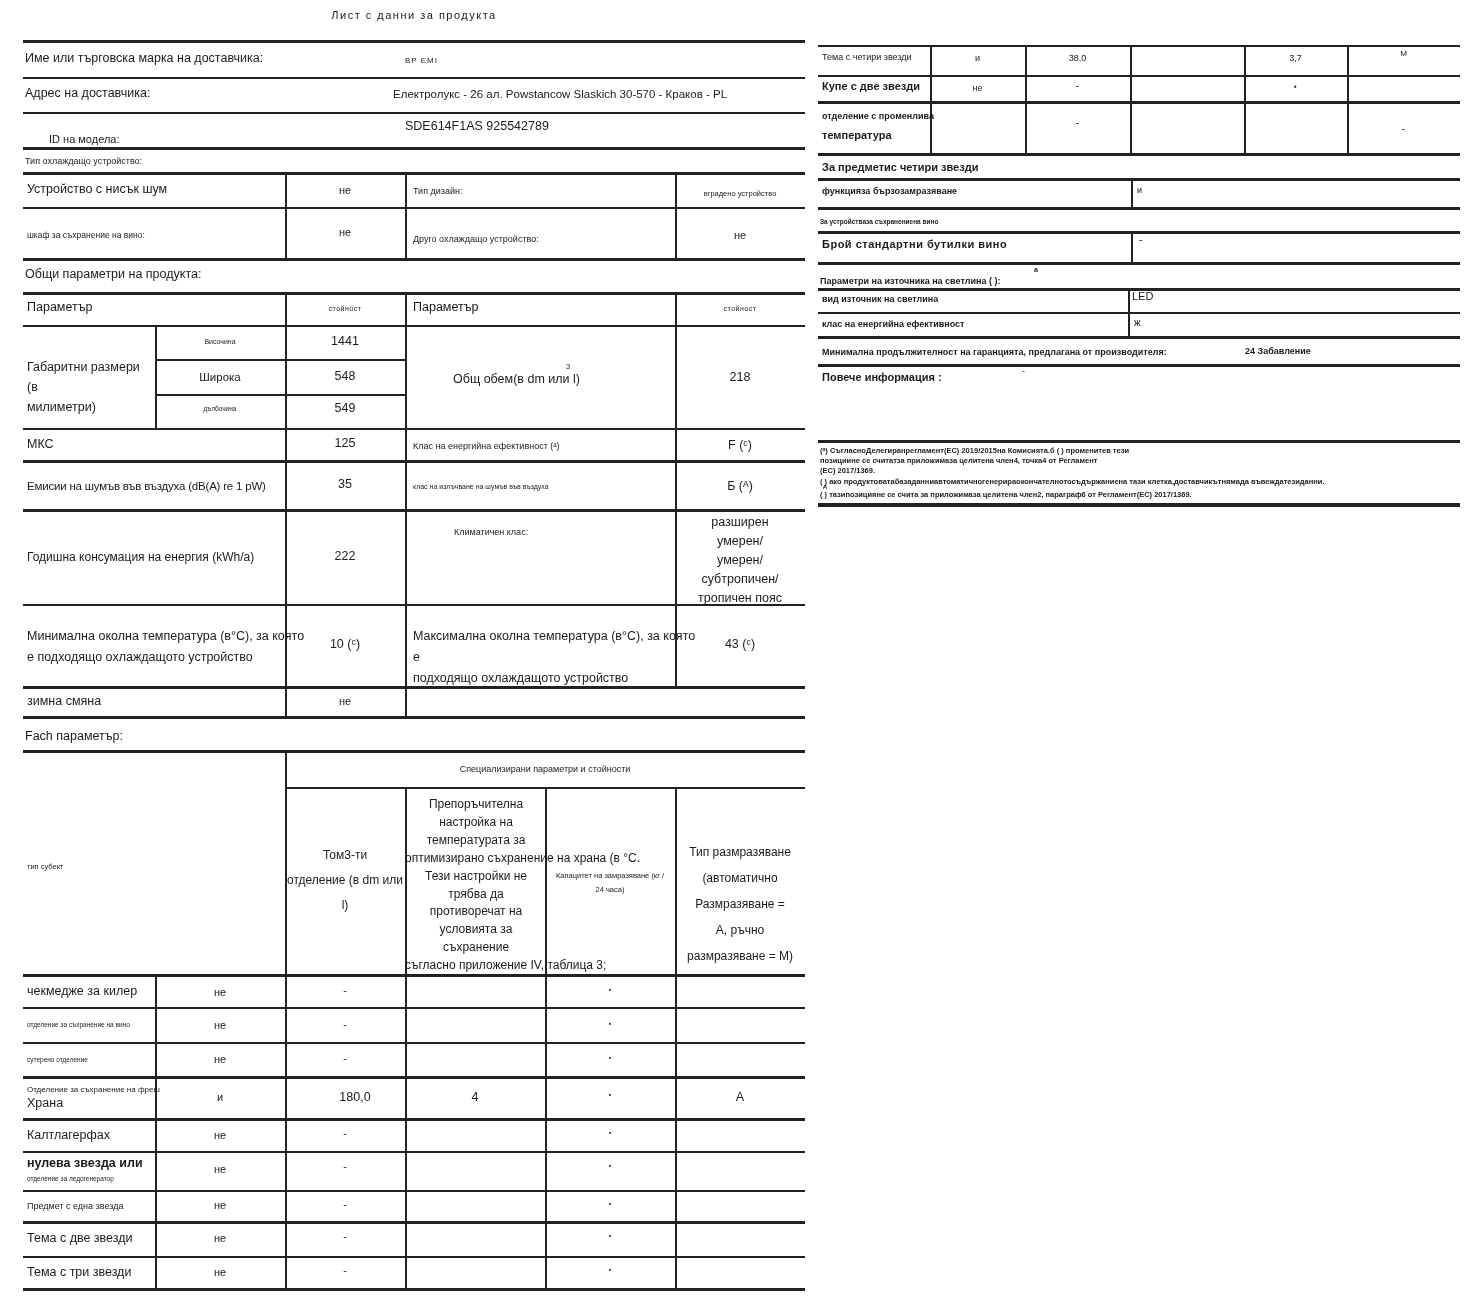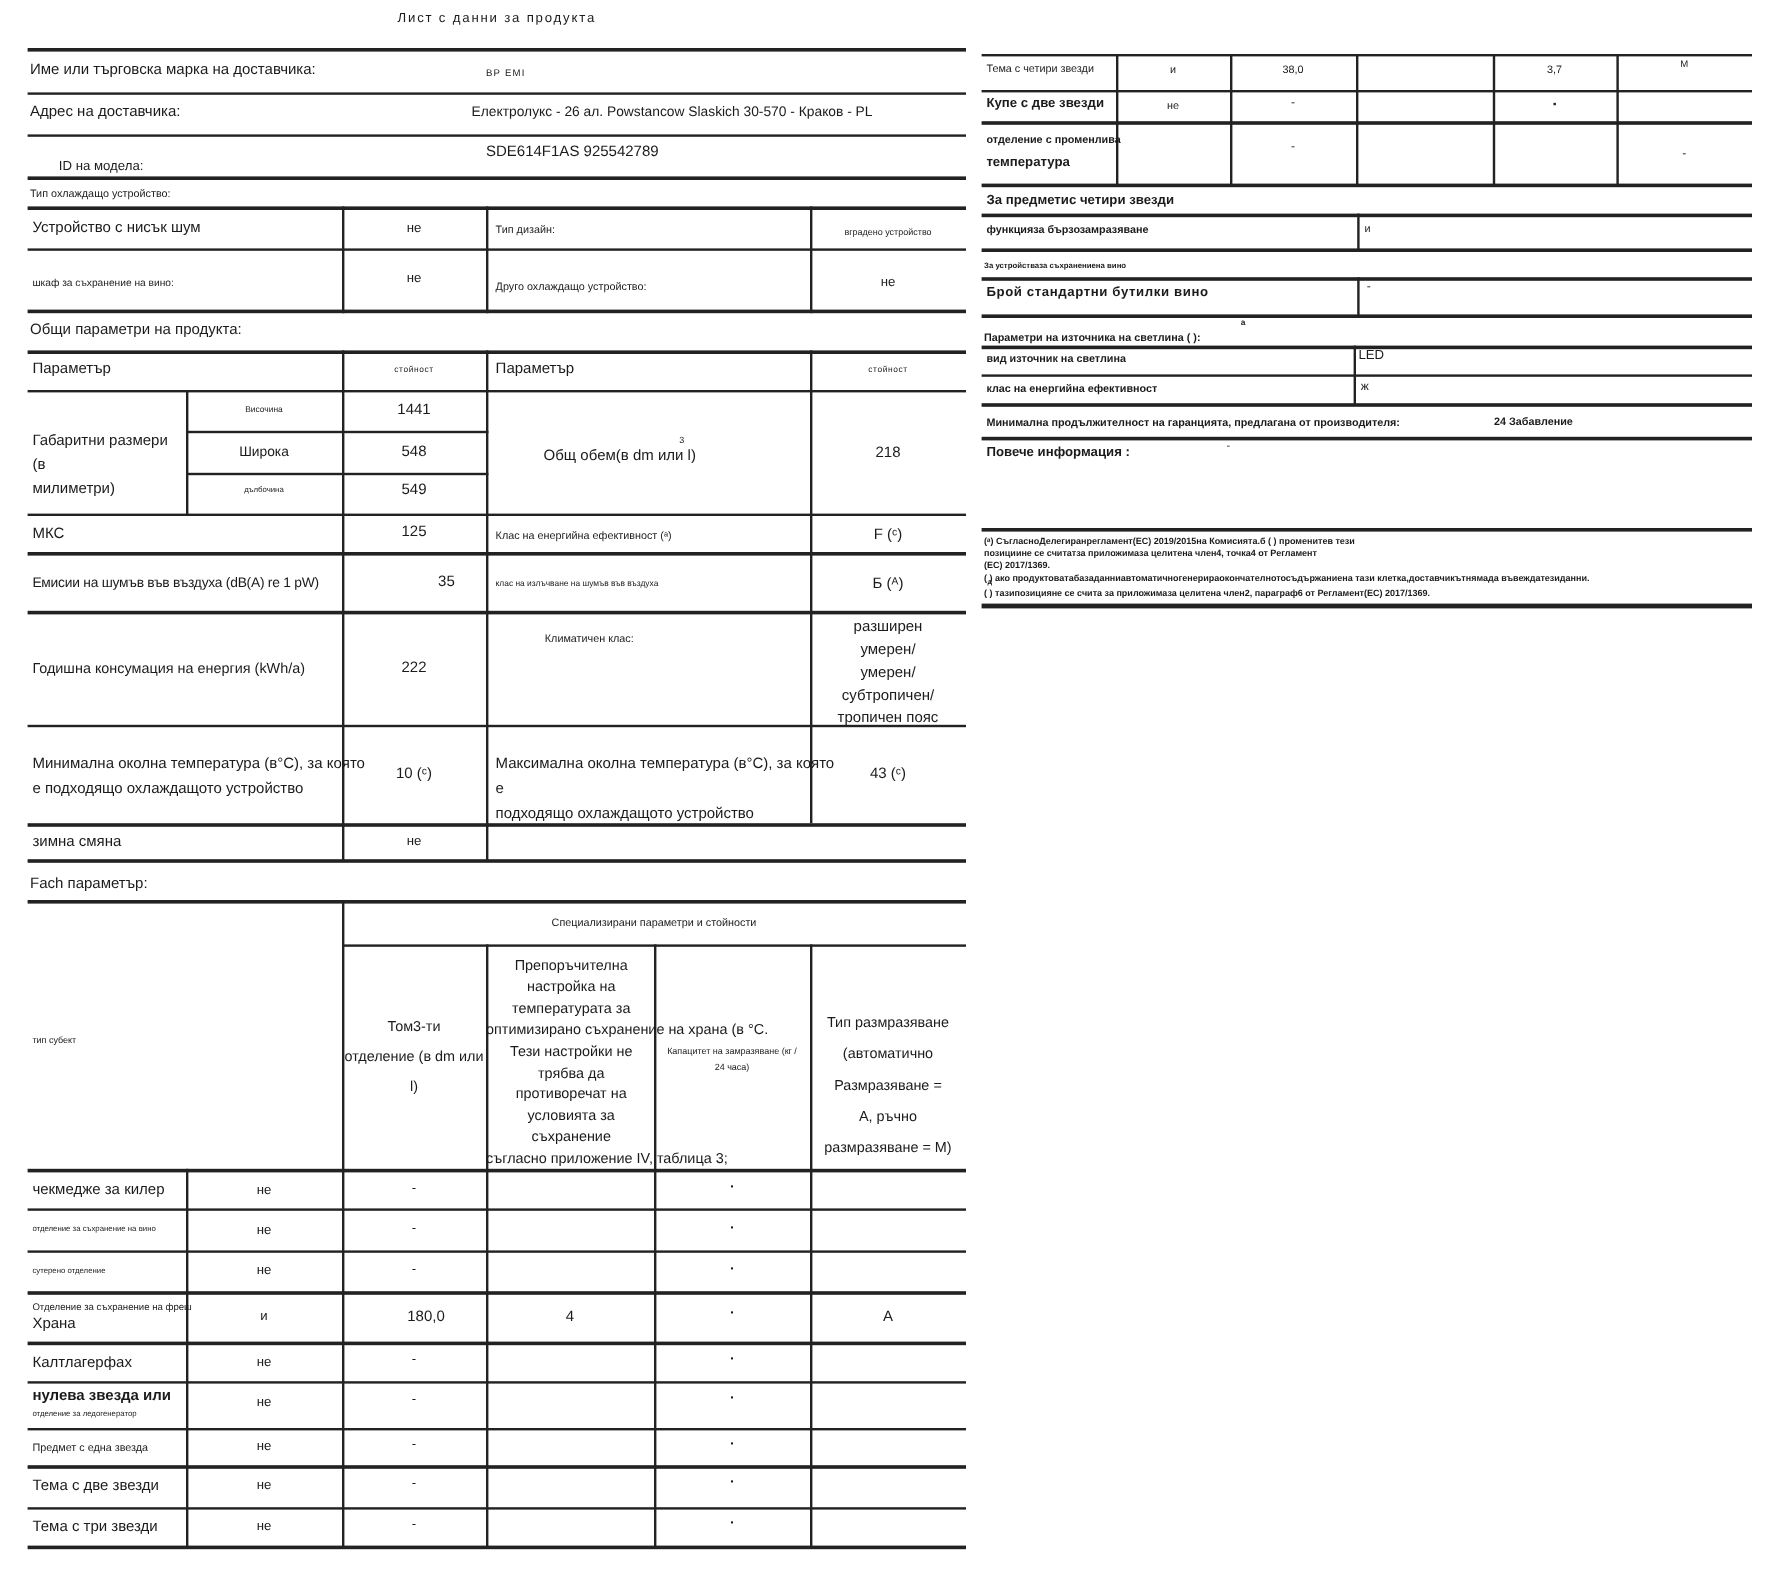--- a/index.html
+++ b/index.html
@@ -79,21 +79,21 @@
   <div class="t" style="left:413px;top:372px;font-size:12.5px;margin-left:40px;">Общ обем(в dm или l)</div>
   <div class="t" style="left:566px;top:362px;font-size:7.5px;">3</div>
   <div class="t c" style="left:675px;top:370px;width:130px;font-size:12.5px;">218</div>
 
   <div class="t" style="left:27px;top:437px;font-size:12.5px;">МКС</div>
   <div class="t c" style="left:285px;top:436px;width:120px;font-size:12.5px;">125</div>
   <div class="t" style="left:413px;top:441px;font-size:9px;">Клас на енергийна ефективност (ᵃ)</div>
   <div class="t c" style="left:675px;top:438px;width:130px;font-size:12.5px;">F (ᶜ)</div>
 
   <div class="t" style="left:27px;top:479px;font-size:11.5px;letter-spacing:-0.2px;">Емисии на шумъв във въздуха (dB(A) re 1 pW)</div>
-  <div class="t c" style="left:285px;top:477px;width:120px;font-size:12.5px;padding-left:27px;">35</div>
+  <div class="t c" style="left:285px;top:477px;width:120px;font-size:12.5px;">35</div>
   <div class="t" style="left:413px;top:483px;font-size:7px;">клас на излъчване на шумъв във въздуха</div>
   <div class="t c" style="left:675px;top:479px;width:130px;font-size:12.5px;">Б (ᴬ)</div>
 
   <div class="t" style="left:27px;top:550px;font-size:12px;">Годишна консумация  на енергия  (kWh/a)</div>
   <div class="t c" style="left:285px;top:549px;width:120px;font-size:12.5px;">222</div>
   <div class="t" style="left:413px;top:527px;font-size:9px;padding-left:41px;">Климатичен клас:</div>
   <div class="t c" style="left:675px;top:513px;width:130px;font-size:12.5px;line-height:19px;">разширен
 умерен/
 умерен/
 субтропичен/

